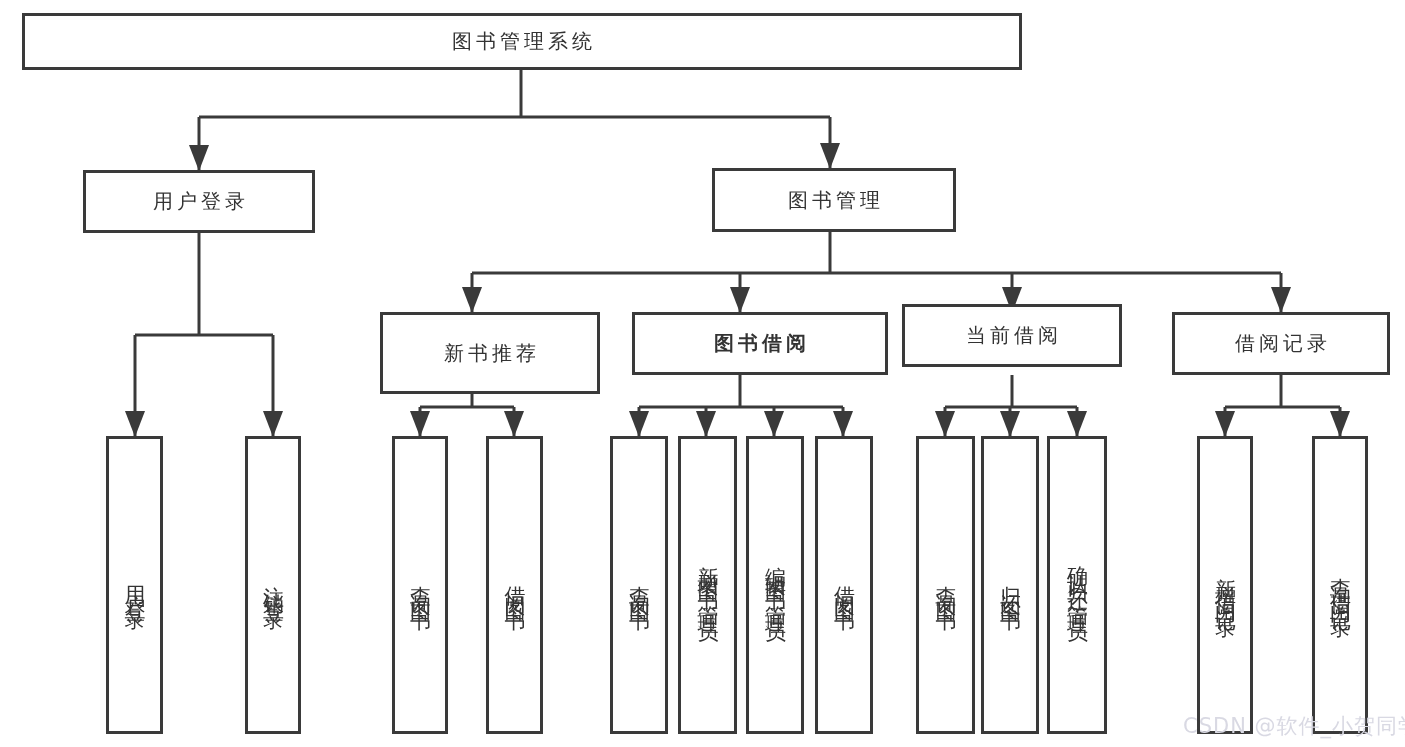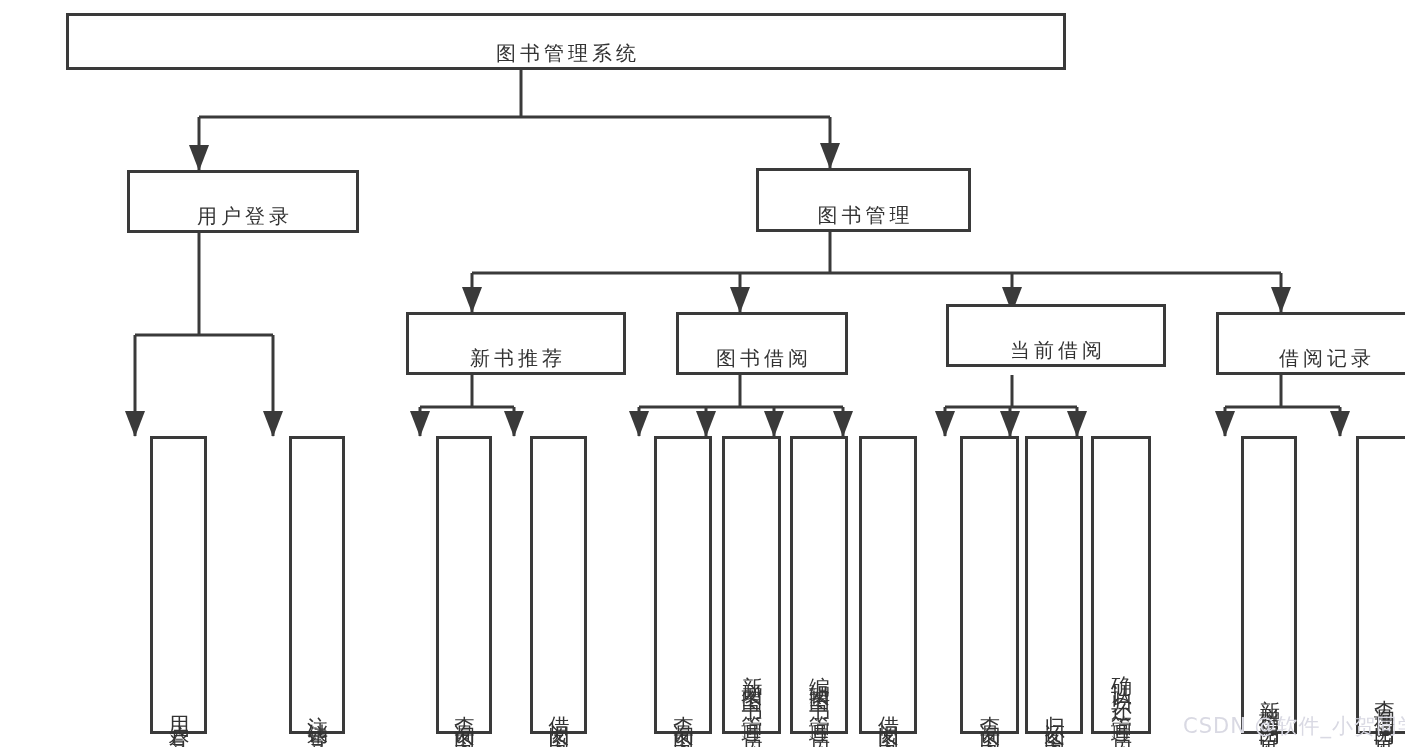--- a/index.html
+++ b/index.html
@@ -4,22 +4,22 @@
 <style>
   html,body { margin:0; padding:0; background:#ffffff; }
   .canvas {
     position:relative; width:1405px; height:747px; background:#ffffff;
     font-family:"DejaVu Sans","Liberation Sans",sans-serif; overflow:hidden;
   }
   .edges { position:absolute; left:0; top:0; width:1405px; height:747px; z-index:0; }
   .edges line { stroke:#3a3a3a; stroke-width:3; }
   .box {
     position:absolute; background:#ffffff; border:3px solid #3a3a3a;
-    box-sizing:border-box; display:flex; align-items:flex-end; justify-content:center;
-    color:#333333; z-index:1;margin-left:44px;
+    box-sizing:border-box; display:flex; align-items:center; justify-content:center;
+    color:#333333; z-index:1;
   }
   .hbox { font-size:20px; }
   .hbox .htext { letter-spacing:4px; text-indent:4px; white-space:nowrap; }
   .vbox { font-size:21px; }
   .vbox .vtext {
     writing-mode:vertical-rl; text-orientation:mixed;
     letter-spacing:8px; line-height:1.1; white-space:nowrap;
   }
   .watermark {
     position:absolute; left:1183px; top:712px; z-index:3;
@@ -93,28 +93,28 @@
     </g>
   </svg>
 
   <div class="box hbox" style="left:22px;top:13px;width:1000px;height:57px;">
     <span class="htext">图书管理系统</span>
   </div>
 
   <div class="box hbox" style="left:83px;top:170px;width:232px;height:63px;">
     <span class="htext">用户登录</span>
   </div>
-  <div class="box hbox" style="left:712px;top:168px;width:215px;height:64px;">
+  <div class="box hbox" style="left:712px;top:168px;width:244px;height:64px;">
     <span class="htext">图书管理</span>
   </div>
 
-  <div class="box hbox" style="left:362px;top:312px;width:220px;height:63px;">
+  <div class="box hbox" style="left:380px;top:312px;width:220px;height:82px;">
     <span class="htext">新书推荐</span>
   </div>
-  <div class="box hbox" style="left:632px;top:312px;width:172px;height:63px;">
+  <div class="box hbox" style="left:632px;top:312px;width:256px;height:63px;font-weight:bold;">
     <span class="htext">图书借阅</span>
   </div>
   <div class="box hbox" style="left:902px;top:304px;width:220px;height:63px;">
     <span class="htext">当前借阅</span>
   </div>
   <div class="box hbox" style="left:1172px;top:312px;width:218px;height:63px;">
     <span class="htext">借阅记录</span>
   </div>
 
   <div class="box vbox" style="left:106px;top:436px;width:57px;height:298px;">

